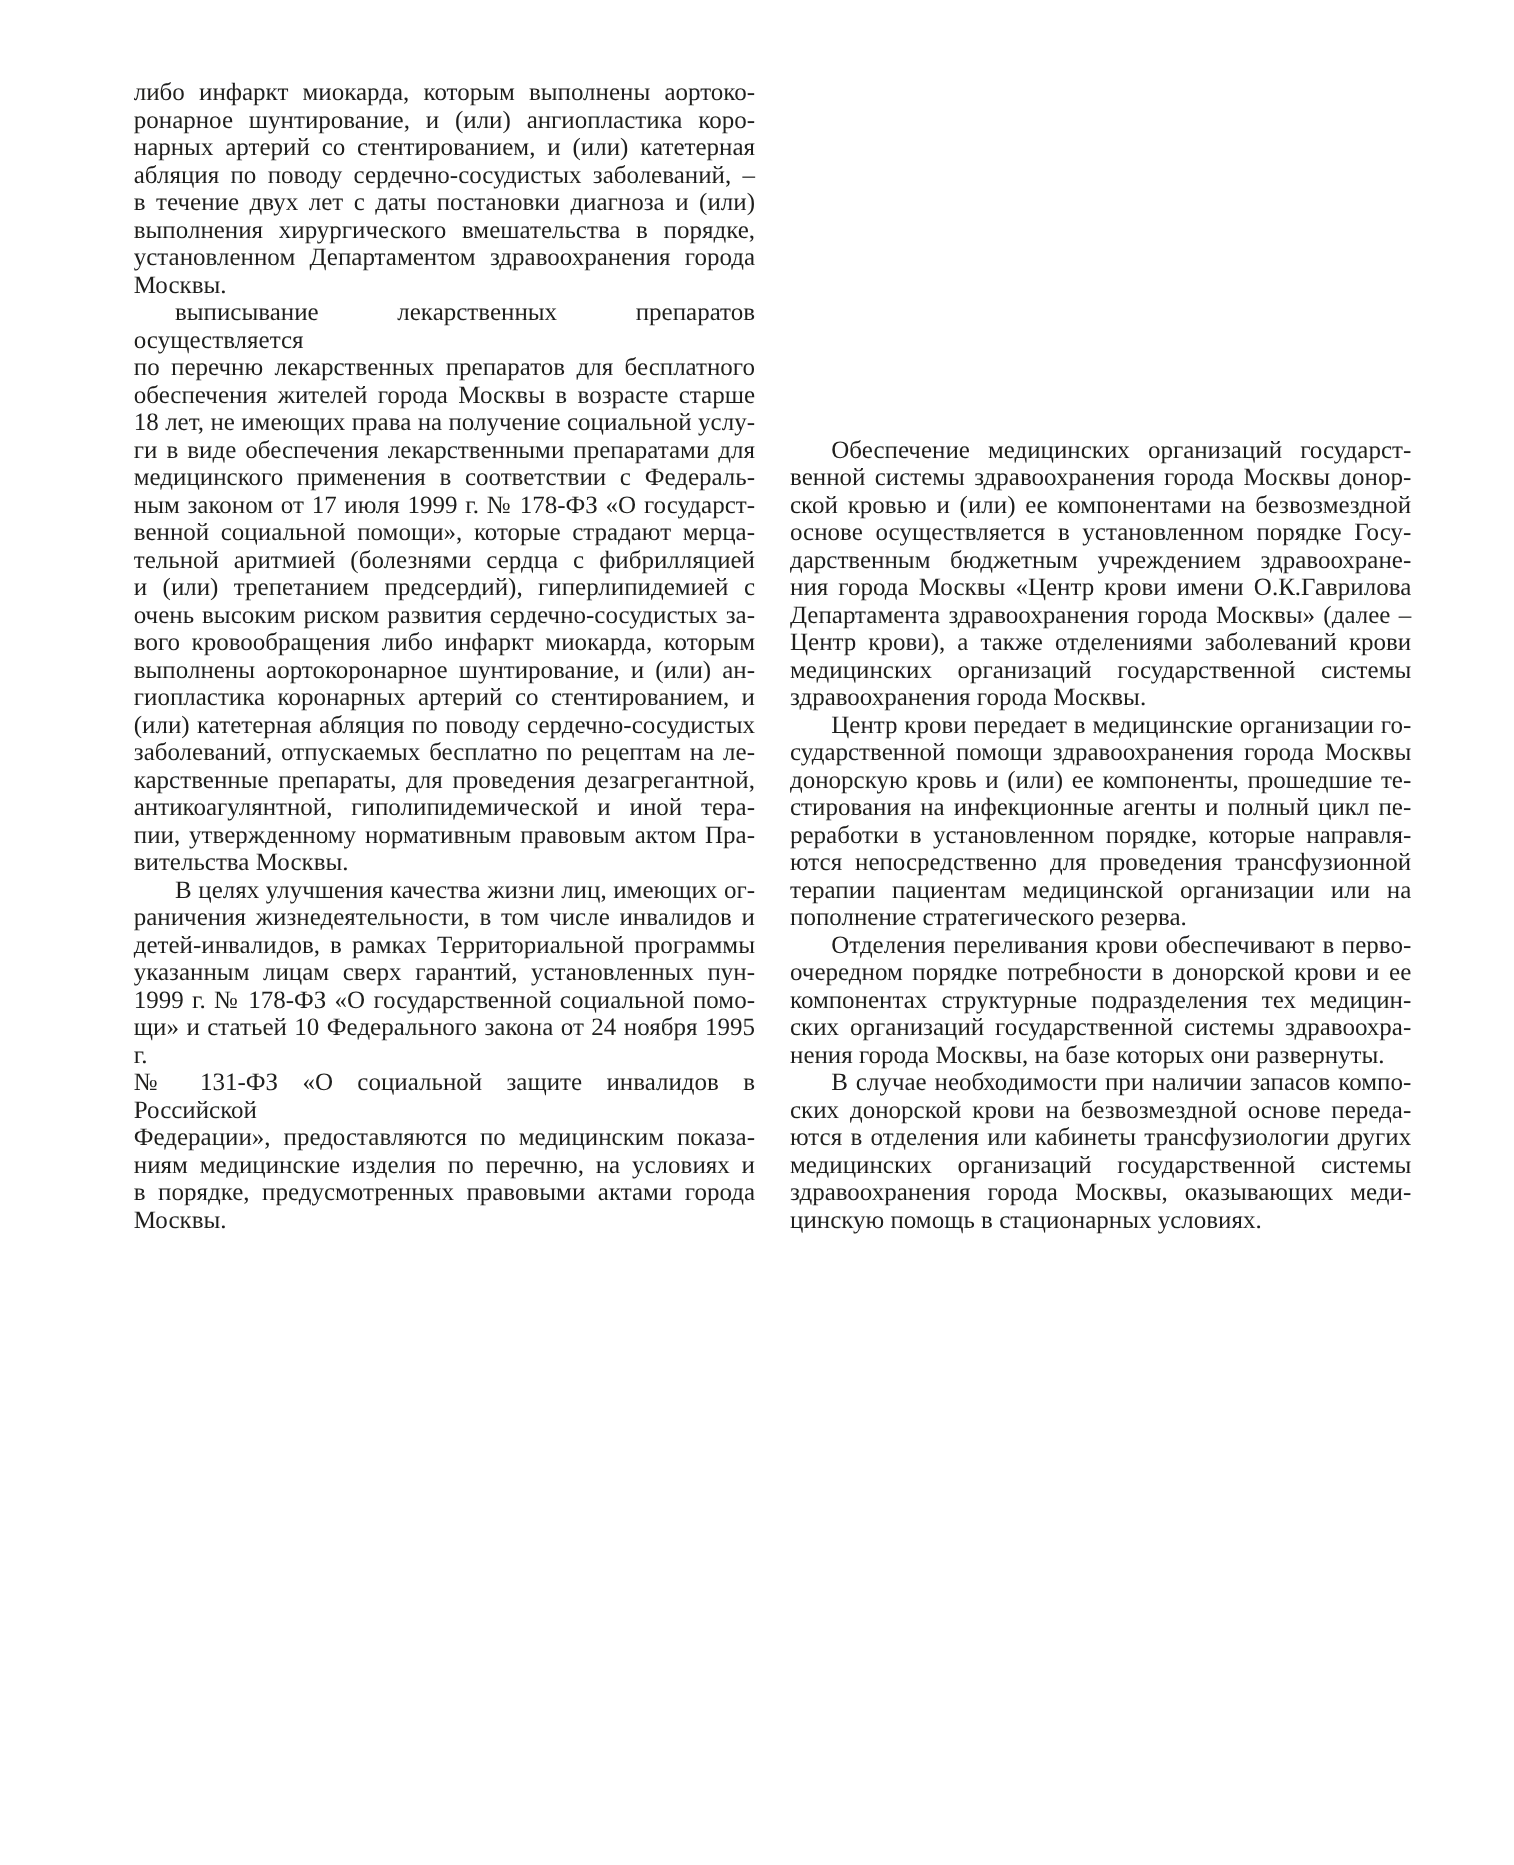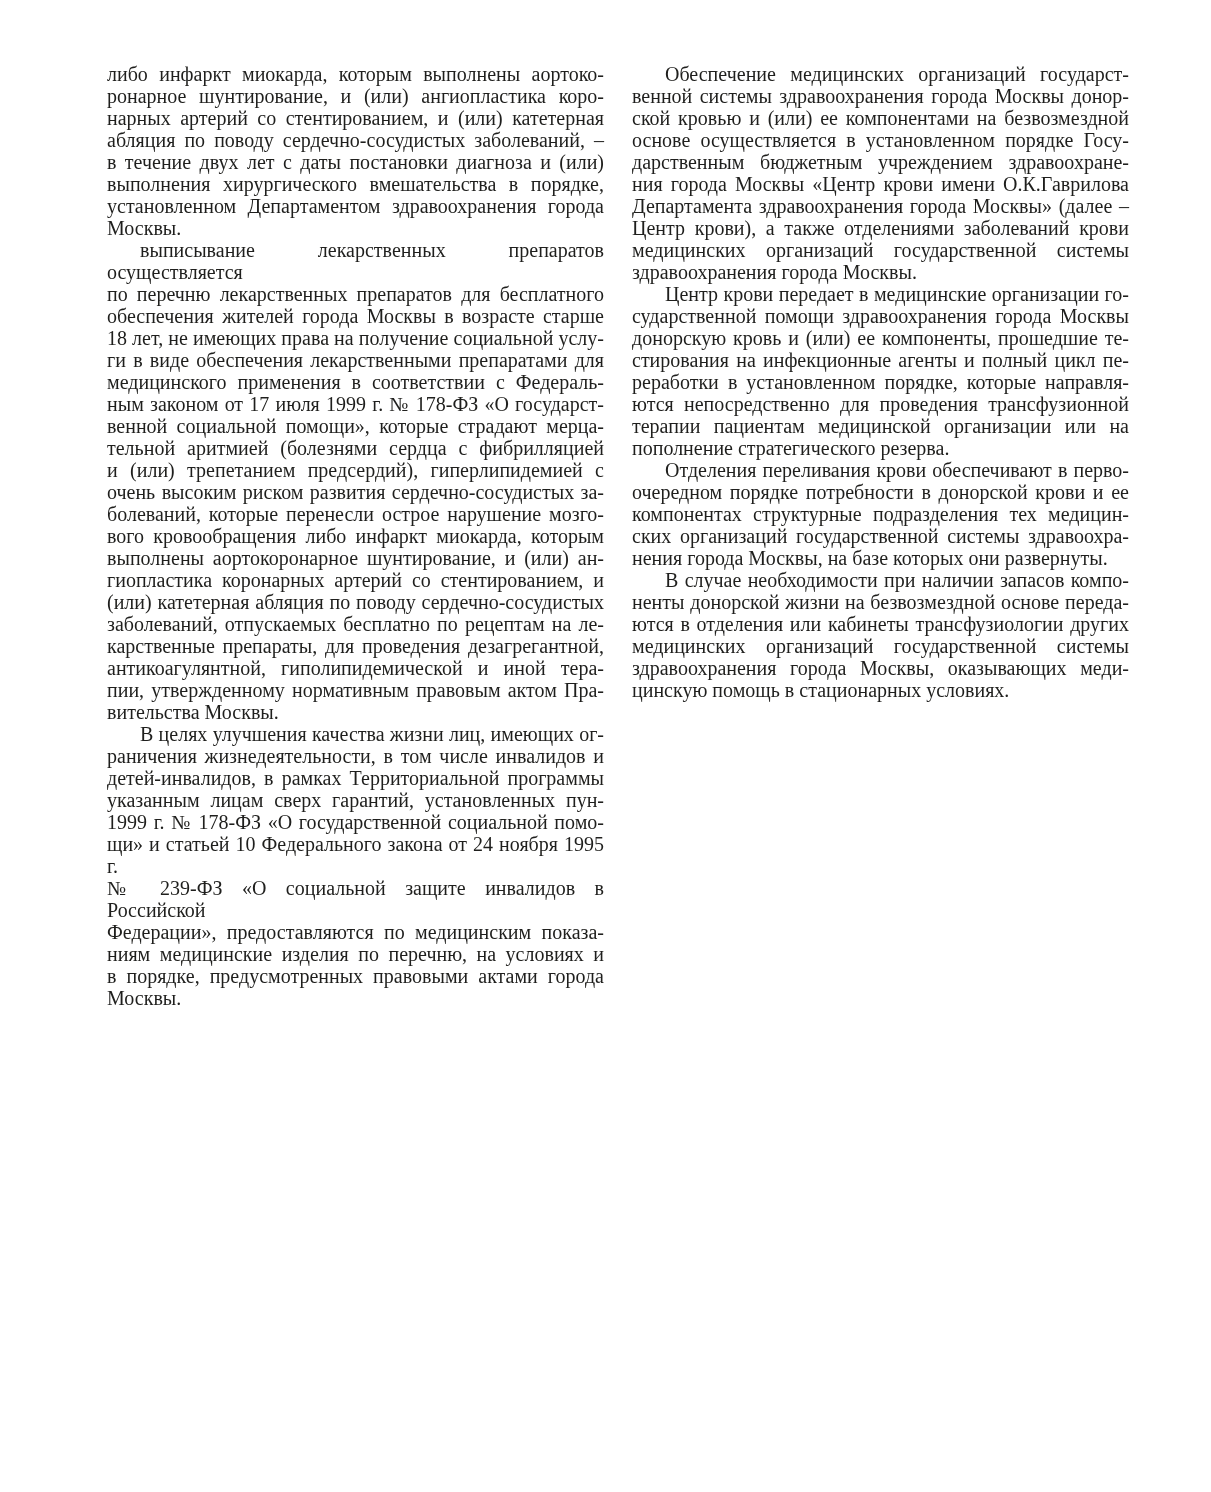--- a/index.html
+++ b/index.html
@@ -18,20 +18,21 @@
     position: absolute;
     inset: 0;
     background: #ffffff;
   }
   .text-columns {
     position: absolute;
     left: 107px;
     top: 63px;
     display: flex;
     gap: 28px;
+    align-items: flex-end;
   }
   .col {
     width: 497px;
   }
   .para {
     margin: 0;
   }
   .line {
     font-size: 20px;
     line-height: 22px;
@@ -68,39 +69,38 @@
           <div class="line">по перечню лекарственных препаратов для бесплатного</div>
           <div class="line">обеспечения жителей города Москвы в возрасте старше</div>
           <div class="line">18 лет, не имеющих права на получение социальной услу-</div>
           <div class="line">ги в виде обеспечения лекарственными препаратами для</div>
           <div class="line">медицинского применения в соответствии с Федераль-</div>
           <div class="line">ным законом от 17 июля 1999 г. № 178-ФЗ «О государст-</div>
           <div class="line">венной социальной помощи», которые страдают мерца-</div>
           <div class="line">тельной аритмией (болезнями сердца с фибрилляцией</div>
           <div class="line">и (или) трепетанием предсердий), гиперлипидемией с</div>
           <div class="line">очень высоким риском развития сердечно-сосудистых за-</div>
-          <div class="line">болеваний, которые перенесли острое нарушение мозго-</div>
           <div class="line">вого кровообращения либо инфаркт миокарда, которым</div>
           <div class="line">выполнены аортокоронарное шунтирование, и (или) ан-</div>
           <div class="line">гиопластика коронарных артерий со стентированием, и</div>
           <div class="line">(или) катетерная абляция по поводу сердечно-сосудистых</div>
           <div class="line">заболеваний, отпускаемых бесплатно по рецептам на ле-</div>
           <div class="line">карственные препараты, для проведения дезагрегантной,</div>
           <div class="line">антикоагулянтной, гиполипидемической и иной тера-</div>
           <div class="line">пии, утвержденному нормативным правовым актом Пра-</div>
           <div class="line last">вительства Москвы.</div>
         </div>
         <div class="para indent">
           <div class="line">В целях улучшения качества жизни лиц, имеющих ог-</div>
           <div class="line">раничения жизнедеятельности, в том числе инвалидов и</div>
           <div class="line">детей-инвалидов, в рамках Территориальной программы</div>
           <div class="line">указанным лицам сверх гарантий, установленных пун-</div>
           <div class="line">1999 г. № 178-ФЗ «О государственной социальной помо-</div>
           <div class="line">щи» и статьей 10 Федерального закона от 24 ноября 1995 г.</div>
-          <div class="line">№ 239-ФЗ «О социальной защите инвалидов в Российской</div>
+          <div class="line">№ 131-ФЗ «О социальной защите инвалидов в Российской</div>
           <div class="line">Федерации», предоставляются по медицинским показа-</div>
           <div class="line">ниям медицинские изделия по перечню, на условиях и</div>
           <div class="line">в порядке, предусмотренных правовыми актами города</div>
           <div class="line last">Москвы.</div>
         </div>
       </div>
       <div class="col">
         <div class="para indent">
           <div class="line">Обеспечение медицинских организаций государст-</div>
           <div class="line">венной системы здравоохранения города Москвы донор-</div>
@@ -125,21 +125,21 @@
         </div>
         <div class="para indent">
           <div class="line">Отделения переливания крови обеспечивают в перво-</div>
           <div class="line">очередном порядке потребности в донорской крови и ее</div>
           <div class="line">компонентах структурные подразделения тех медицин-</div>
           <div class="line">ских организаций государственной системы здравоохра-</div>
           <div class="line last">нения города Москвы, на базе которых они развернуты.</div>
         </div>
         <div class="para indent">
           <div class="line">В случае необходимости при наличии запасов компо-</div>
-          <div class="line">ненты донорской жизни на безвозмездной основе переда-</div>
+          <div class="line">ских донорской крови на безвозмездной основе переда-</div>
           <div class="line">ются в отделения или кабинеты трансфузиологии других</div>
           <div class="line">медицинских организаций государственной системы</div>
           <div class="line">здравоохранения города Москвы, оказывающих меди-</div>
           <div class="line last">цинскую помощь в стационарных условиях.</div>
         </div>
       </div>
     </div>
 </div>
 
 </body></html>

